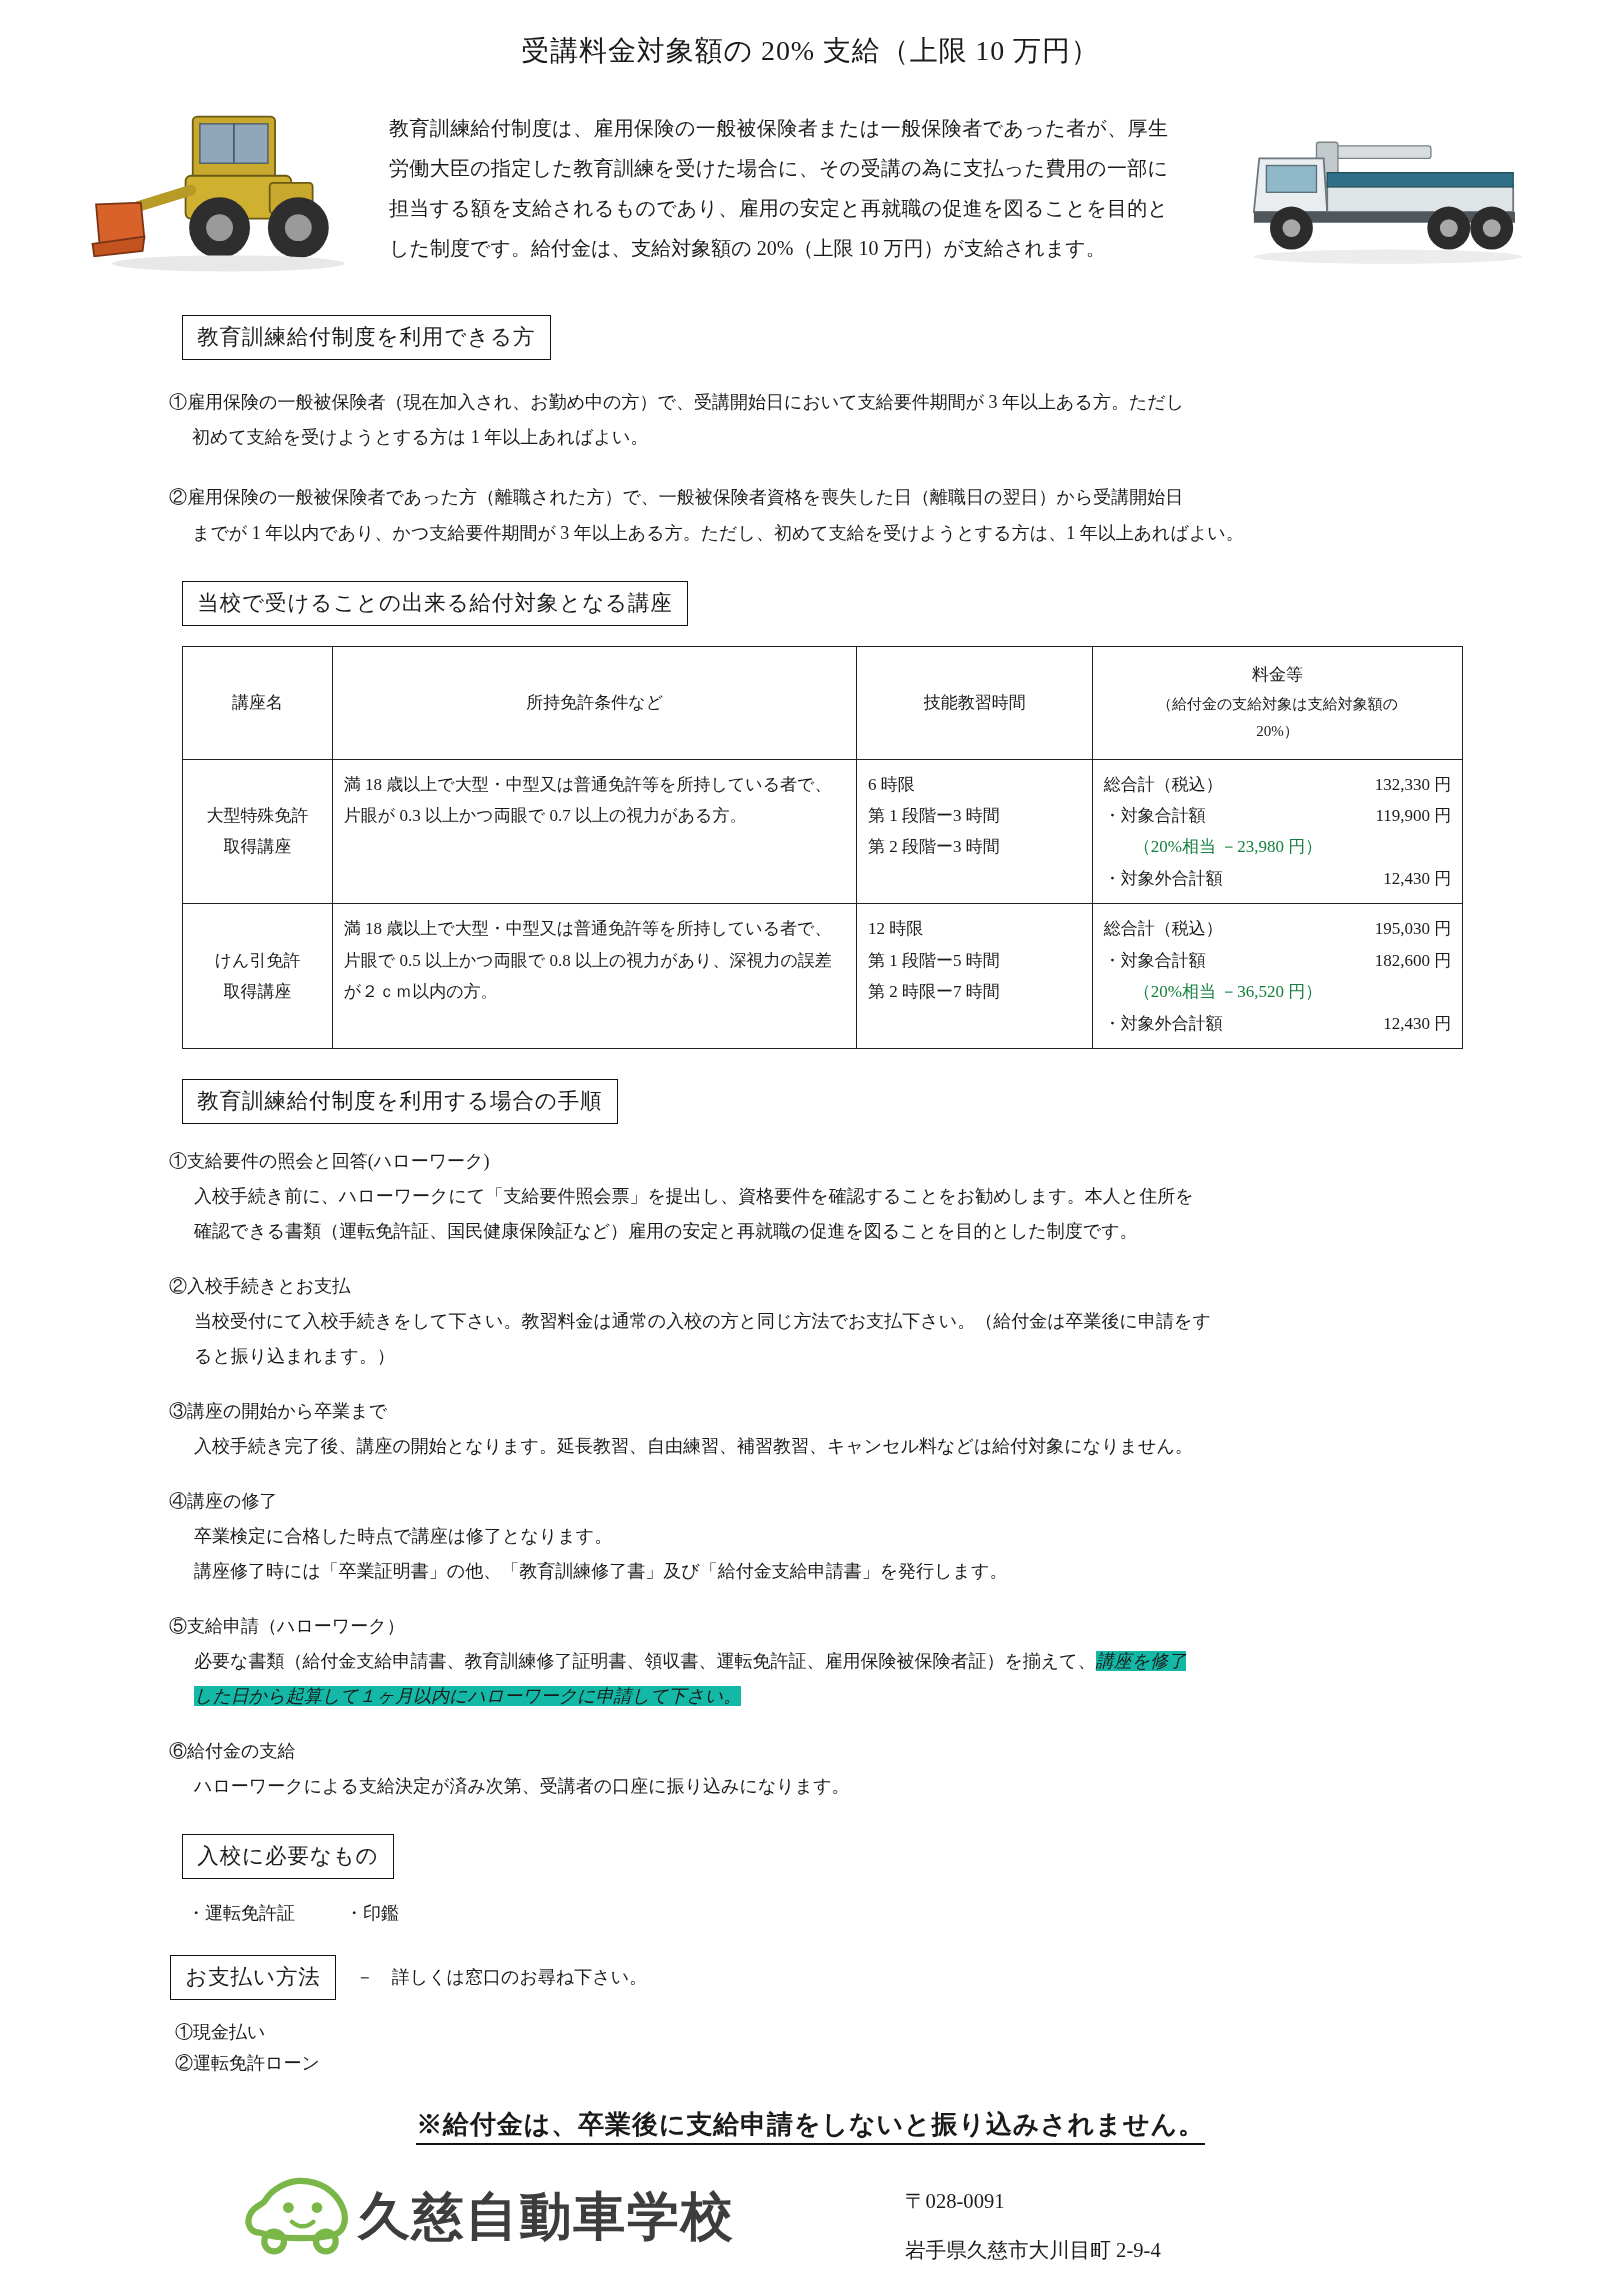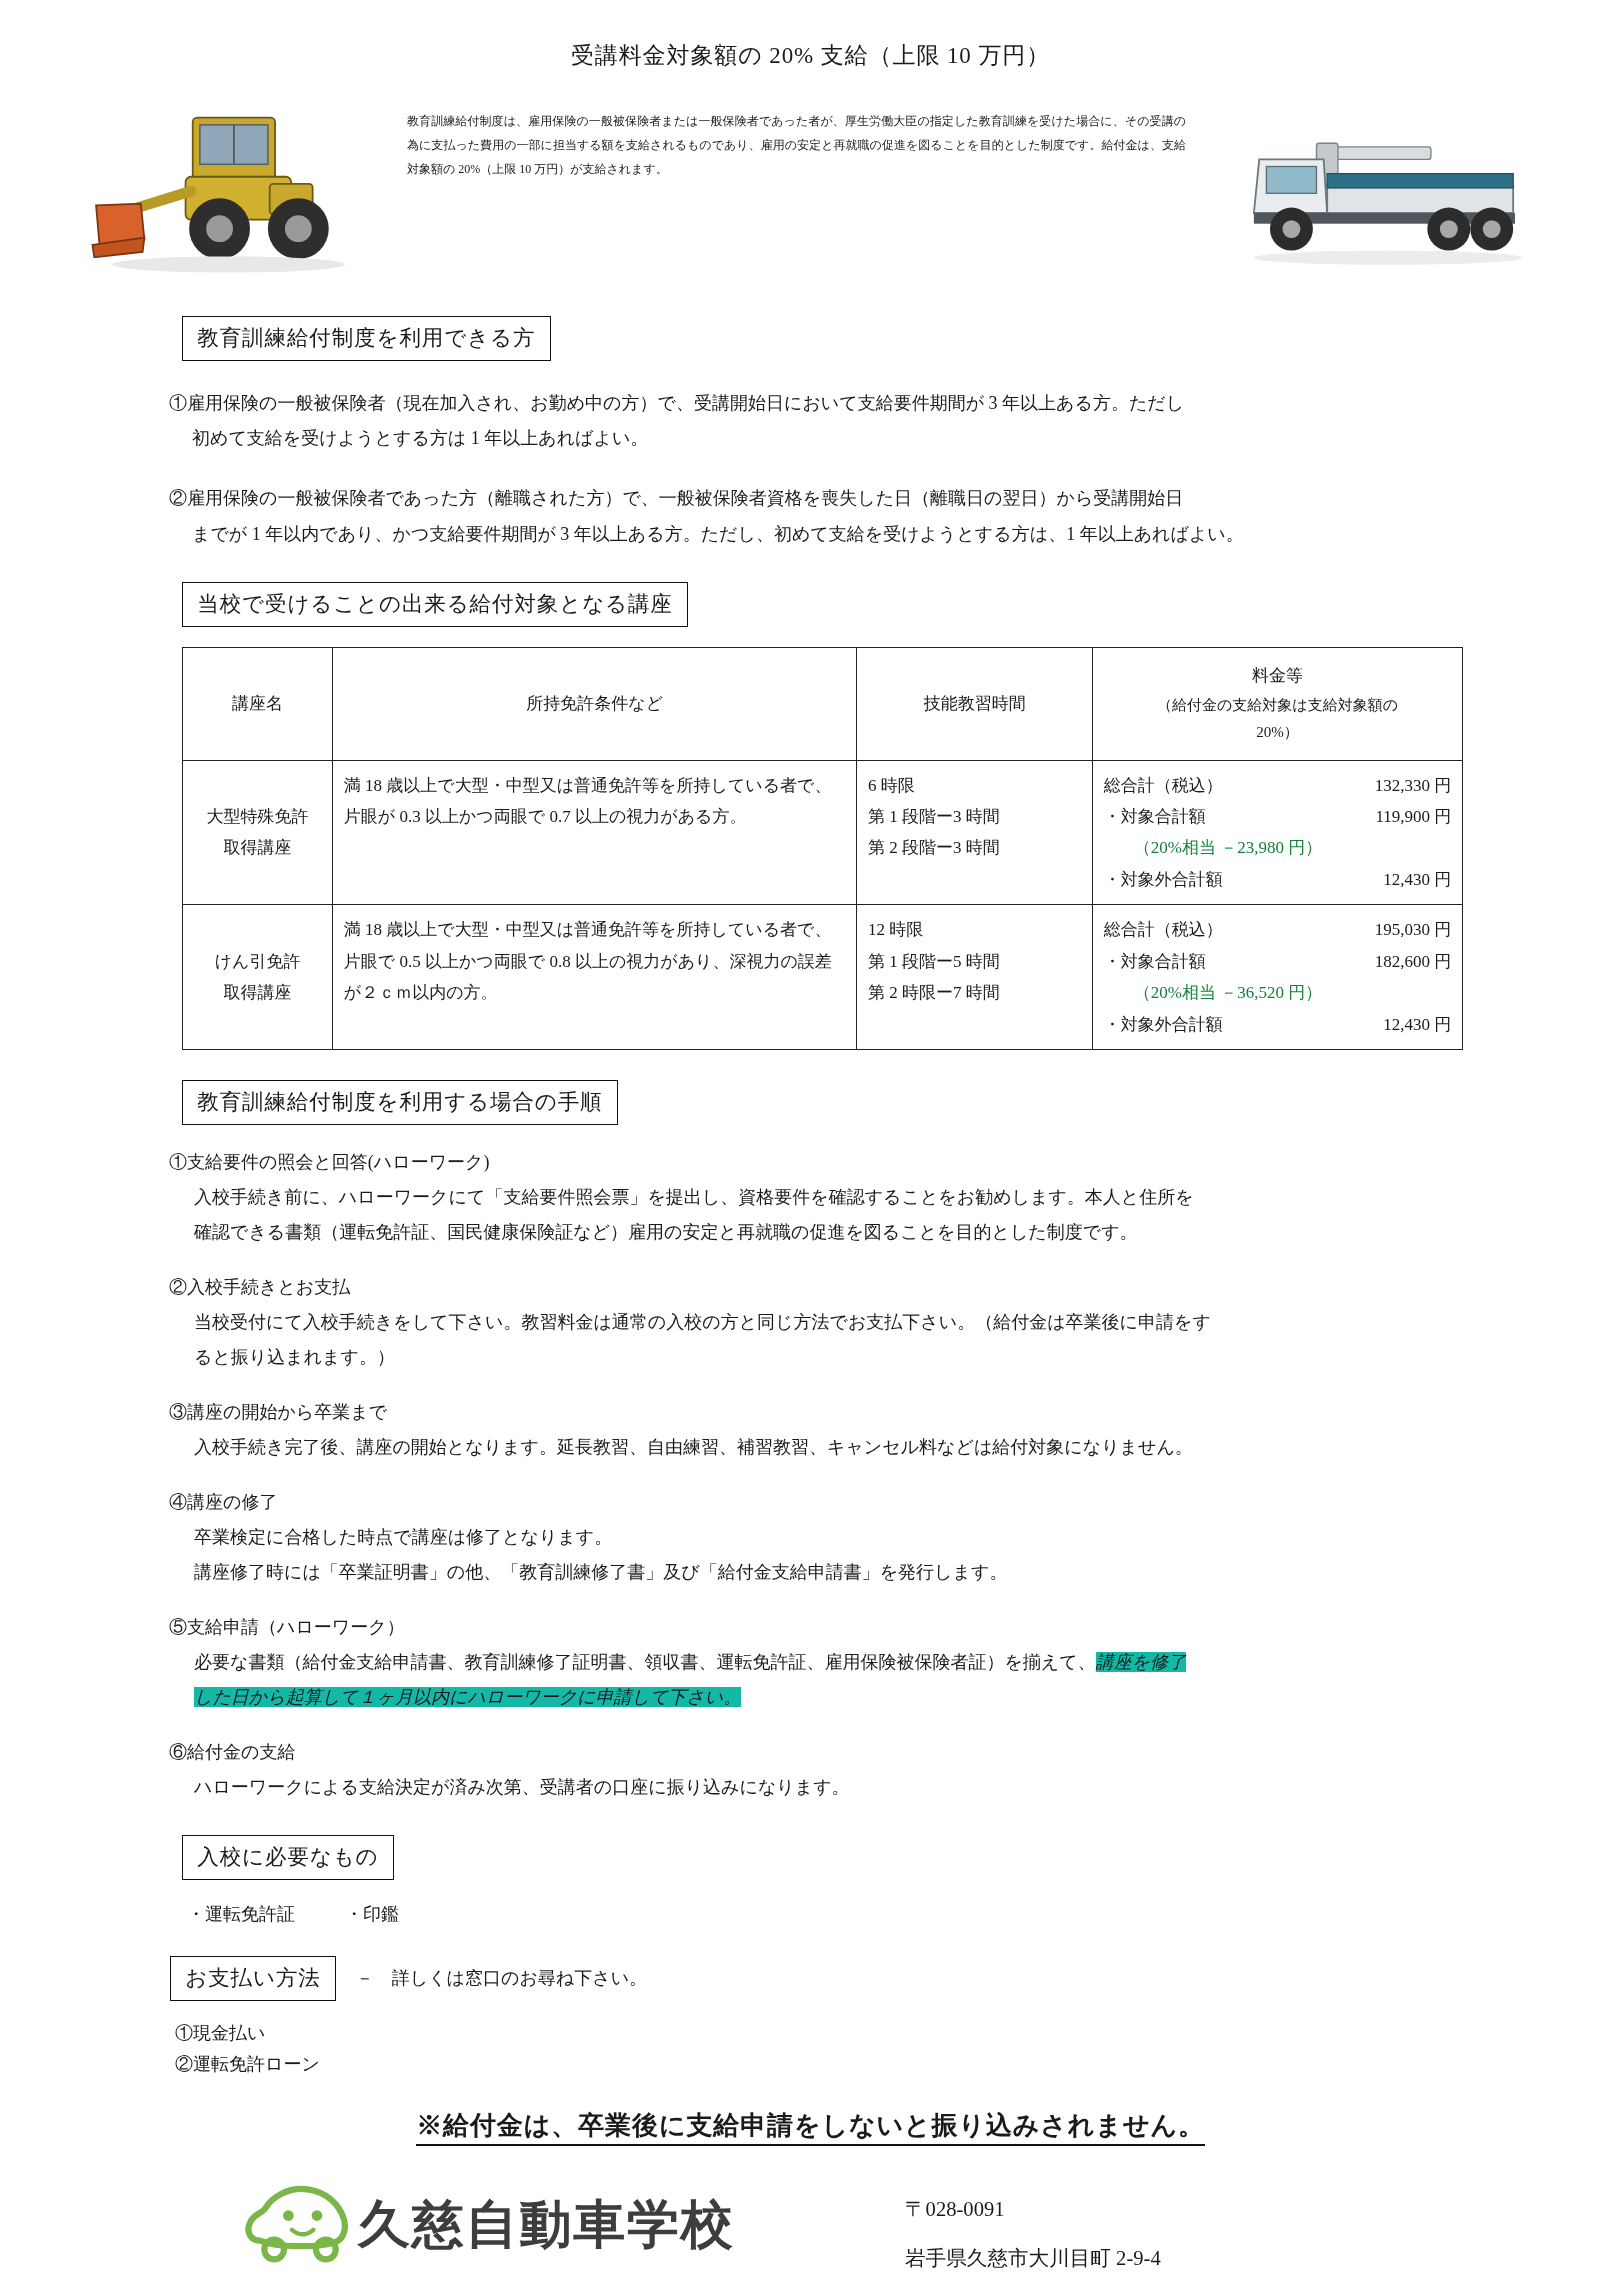--- a/index.html
+++ b/index.html
@@ -27,37 +27,37 @@
   .title {
     text-align: center;
     font-size: 36px;
     letter-spacing: 1.8px;
     margin-top: 79px;
     font-weight: 500;
   }
   .title .gap { display:inline-block; width: 30px; }
   .subtitle {
     text-align: center;
-    font-size: 23px;
-    margin-top: 40px;
+    font-size: 28px;
+    margin-top: 32px;
     letter-spacing: 0.9px;
   }
 
   
   .intro-row {
     position: relative;
     margin-top: 27px;
     height: 188px;
   }
   .intro-text {
     position: absolute;
-    left: 407px;
+    left: 389px;
     top: 10.7px;
     width: 779px;
-    font-size: 12px;
+    font-size: 20px;
     line-height: 2.0;
     text-align: justify;
   }
   .photo {
     position: absolute;
     overflow: hidden;
   }
   .photo-left { left: 85px; top: 0px; width: 296px; height: 179px; }
   .photo-right { left: 1227px; top: 22.4px; width: 322px; height: 152px; }
 

